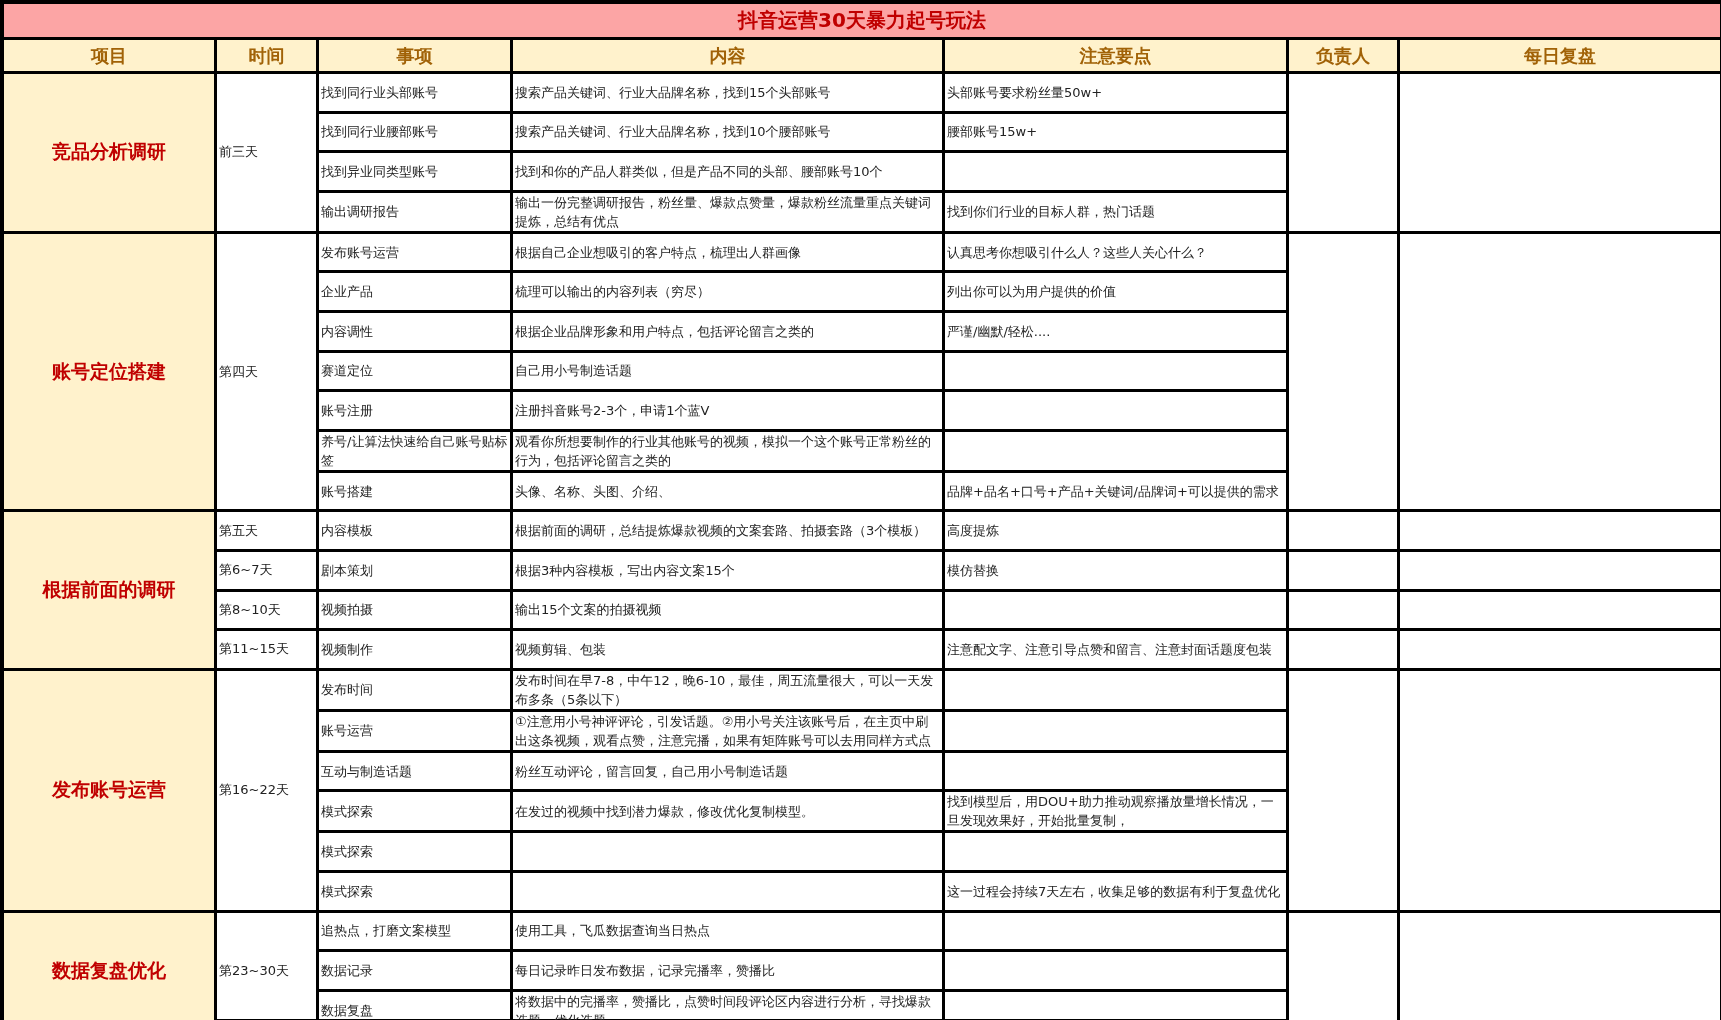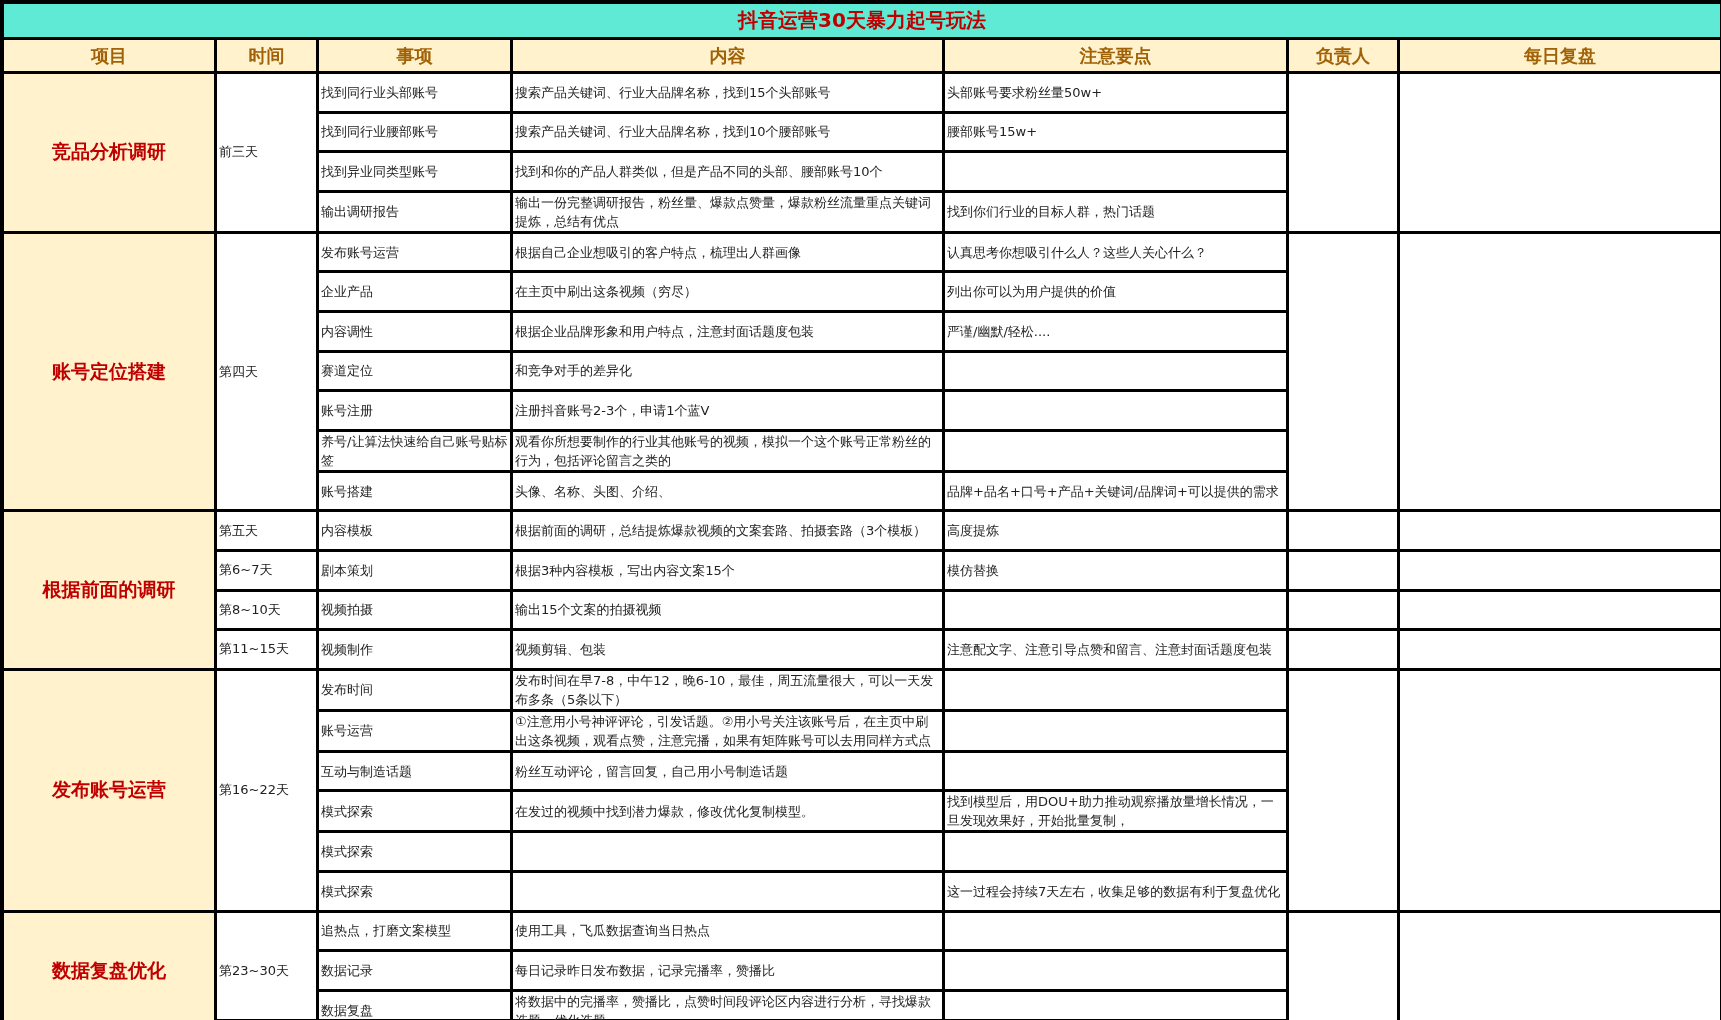--- a/index.html
+++ b/index.html
@@ -17,21 +17,21 @@
     height: 1018px;
   }
   table.plan td, table.plan th {
     border: 3px solid #000;
     padding: 0 2px;
     overflow: hidden;
     box-sizing: border-box;
   }
   .title-row td {
     height: 36px;
-    background: #5eead4;
+    background: #fca5a5;
     color: #C00000;
     font-weight: bold;
     font-size: 20px;
     text-align: center;
     border-top: 1px solid #000;
     border-bottom: 3px solid #000;
   }
   .head-row th {
     height: 34px;
     background: #FFF2CC;
@@ -122,31 +122,31 @@
       <td class="cat" rowspan="7">账号定位搭建</td>
       <td class="time" rowspan="7">第四天</td>
       <td class="cell">发布账号运营</td>
       <td class="cell">根据自己企业想吸引的客户特点，梳理出人群画像</td>
       <td class="cell">认真思考你想吸引什么人？这些人关心什么？</td>
       <td class="blank" rowspan="7"></td>
       <td class="blank" rowspan="7"></td>
     </tr>
     <tr class="data-row">
       <td class="cell">企业产品</td>
-      <td class="cell">在主页中刷出这条视频（穷尽）</td>
+      <td class="cell">梳理可以输出的内容列表（穷尽）</td>
       <td class="cell">列出你可以为用户提供的价值</td>
     </tr>
     <tr class="data-row">
       <td class="cell">内容调性</td>
-      <td class="cell">根据企业品牌形象和用户特点，注意封面话题度包装</td>
+      <td class="cell">根据企业品牌形象和用户特点，包括评论留言之类的</td>
       <td class="cell">严谨/幽默/轻松....</td>
     </tr>
     <tr class="data-row">
       <td class="cell">赛道定位</td>
-      <td class="cell">和竞争对手的差异化</td>
+      <td class="cell">自己用小号制造话题</td>
       <td class="cell"></td>
     </tr>
     <tr class="data-row">
       <td class="cell">账号注册</td>
       <td class="cell">注册抖音账号2-3个，申请1个蓝V</td>
       <td class="cell"></td>
     </tr>
     <tr class="data-row">
       <td class="cell">养号/让算法快速给自己账号贴标签</td>
       <td class="cell">观看你所想要制作的行业其他账号的视频，模拟一个这个账号正常粉丝的行为，包括评论留言之类的</td>

